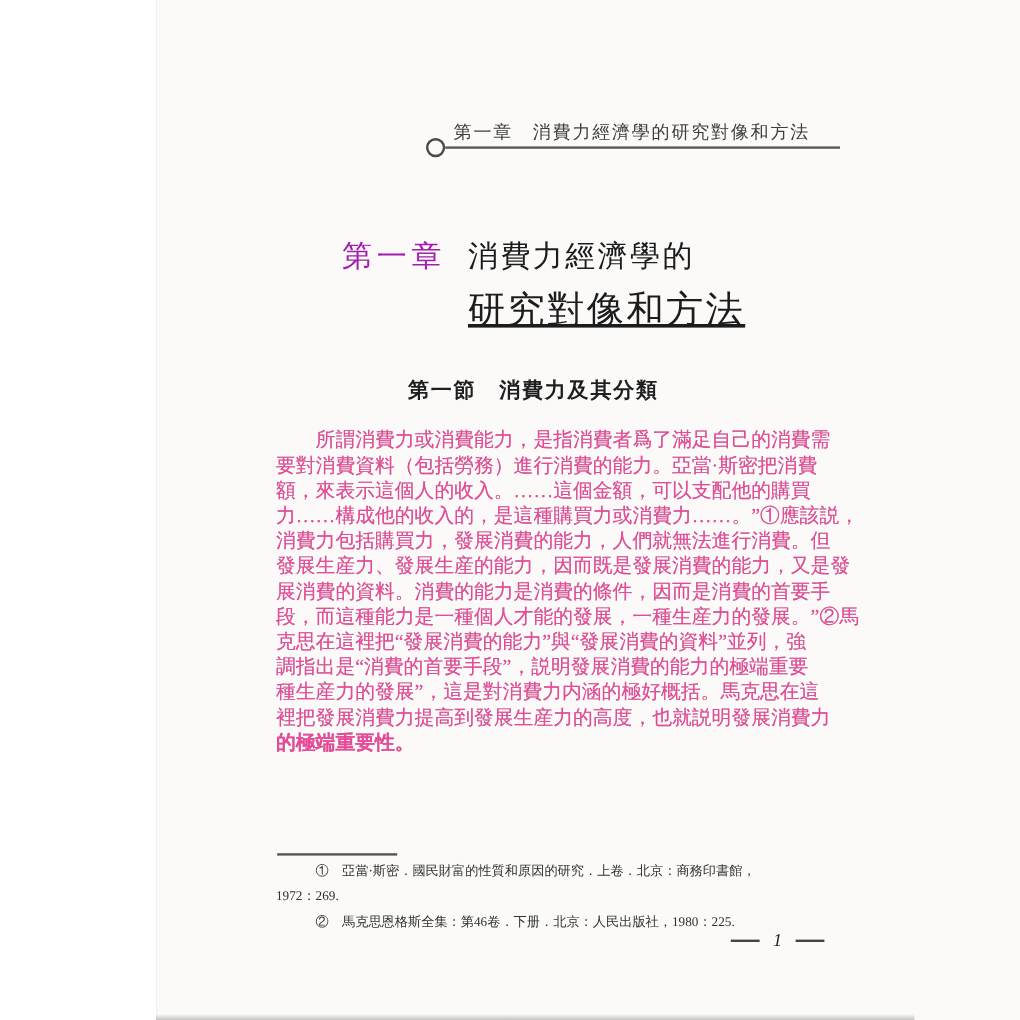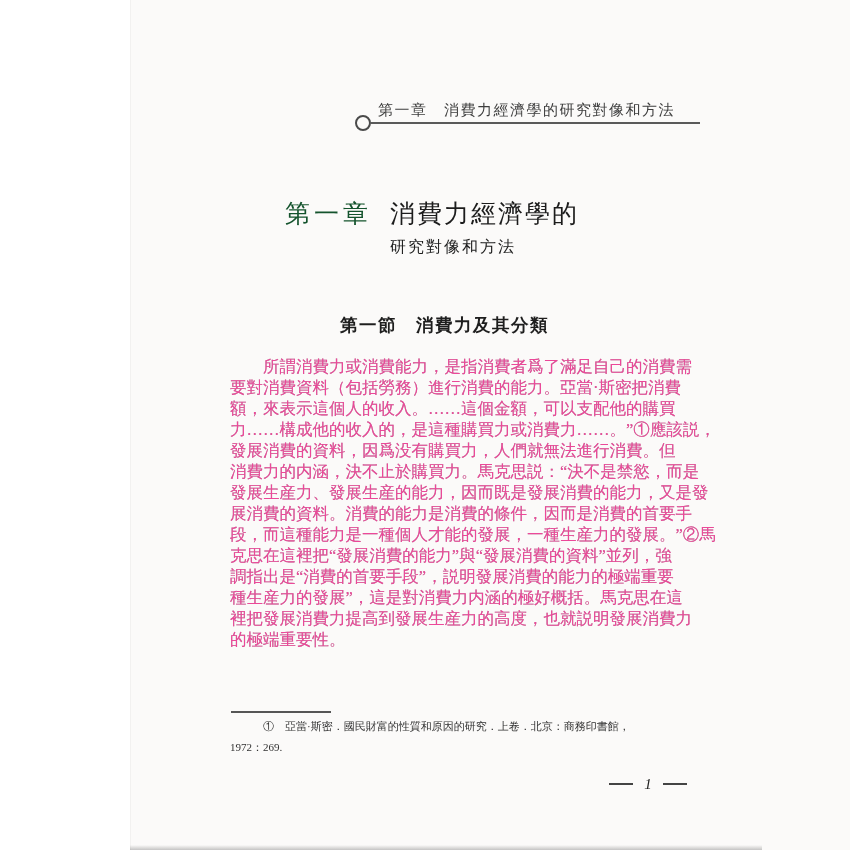--- a/index.html
+++ b/index.html
@@ -21,46 +21,46 @@
     position:absolute;left:355px;top:115px;width:12px;height:12px;
     border:2px solid #4a4a4a;border-radius:50%;background:#fbfaf9;
     box-sizing:content-box;
   }
   .header-rule{
     position:absolute;left:371px;top:122px;width:329px;height:2px;
     background:#5a5a5a;
   }
   .chapter-no{
     position:absolute;left:285px;top:197px;
-    font-size:25px;color:#14532d;letter-spacing:4px;white-space:nowrap;
+    font-size:25px;color:#a21caf;letter-spacing:4px;white-space:nowrap;
   }
   .chapter-title-l1{
     position:absolute;left:390px;top:197px;
     font-size:25px;color:#1c1c1c;letter-spacing:2px;white-space:nowrap;
   }
   .chapter-title-l2{
     position:absolute;left:390px;top:237px;
-    font-size:16px;color:#1c1c1c;letter-spacing:2px;white-space:nowrap;
+    font-size:31px;color:#1c1c1c;letter-spacing:2px;white-space:nowrap;text-decoration:underline;
   }
   .section-heading{
     position:absolute;left:340px;top:313px;
     font-size:17.5px;font-weight:bold;color:#1e1e1e;letter-spacing:1.5px;white-space:nowrap;text-align:right;
   }
   .body-text{
     position:absolute;left:230px;top:356px;width:418px;
     font-size:16.5px;color:#ec4899;
     text-shadow:0 0 0.5px rgba(40,40,40,0.4);
   }
   .body-line{
     height:21px;line-height:21px;
     text-align:justify;text-align-last:justify;
     white-space:nowrap;overflow:visible;
   }
   .body-line.indent{text-indent:33px;}
-  .body-line.last{text-align-last:left;}
+  .body-line.last{text-align-last:left;font-weight:bold;}
   .fn-rule{
     position:absolute;left:231px;top:711px;width:100px;height:1.5px;
     background:#565656;
   }
   .footnotes{
     position:absolute;left:230px;top:716px;width:424px;
     font-size:11px;color:#323232;
   }
   .fn-line{height:21.3px;line-height:21.3px;white-space:nowrap;}
   .fn-line.indent{text-indent:33px;}
@@ -91,37 +91,37 @@
 <div class="chapter-title-l1">消費力經濟學的</div>
 <div class="chapter-title-l2">研究對像和方法</div>
 
 <div class="section-heading">第一節　消費力及其分類</div>
 
 <div class="body-text">
   <div class="body-line indent">所謂消費力或消費能力，是指消費者爲了滿足自己的消費需</div>
   <div class="body-line">要對消費資料（包括勞務）進行消費的能力。亞當·斯密把消費</div>
   <div class="body-line">額，來表示這個人的收入。……這個金額，可以支配他的購買</div>
   <div class="body-line">力……構成他的收入的，是這種購買力或消費力……。”①應該説，</div>
-  <div class="body-line">發展消費的資料，因爲没有購買力，人們就無法進行消費。但</div>
-  <div class="body-line">消費力的内涵，決不止於購買力。馬克思説：“決不是禁慾，而是</div>
+  <div class="body-line">消費力包括購買力，發展消費的能力，人們就無法進行消費。但</div>
   <div class="body-line">發展生産力、發展生産的能力，因而既是發展消費的能力，又是發</div>
   <div class="body-line">展消費的資料。消費的能力是消費的條件，因而是消費的首要手</div>
   <div class="body-line">段，而這種能力是一種個人才能的發展，一種生産力的發展。”②馬</div>
   <div class="body-line">克思在這裡把“發展消費的能力”與“發展消費的資料”並列，強</div>
   <div class="body-line">調指出是“消費的首要手段”，説明發展消費的能力的極端重要</div>
   <div class="body-line">種生産力的發展”，這是對消費力内涵的極好概括。馬克思在這</div>
   <div class="body-line">裡把發展消費力提高到發展生産力的高度，也就説明發展消費力</div>
   <div class="body-line last">的極端重要性。</div>
 </div>
 
 <div class="fn-rule"></div>
 
 <div class="footnotes">
   <div class="fn-line indent">①　亞當·斯密．國民財富的性質和原因的研究．上卷．北京：商務印書館，</div>
   <div class="fn-line">1972：269.</div>
+  <div class="fn-line indent">②　馬克思恩格斯全集：第46卷．下册．北京：人民出版社，1980：225.</div>
 </div>
 
 <div class="page-number">
   <span class="pn-dash"></span>
   <span class="pn-num">1</span>
   <span class="pn-dash"></span>
 </div>
 
 <div class="bottom-shadow"></div>
 

